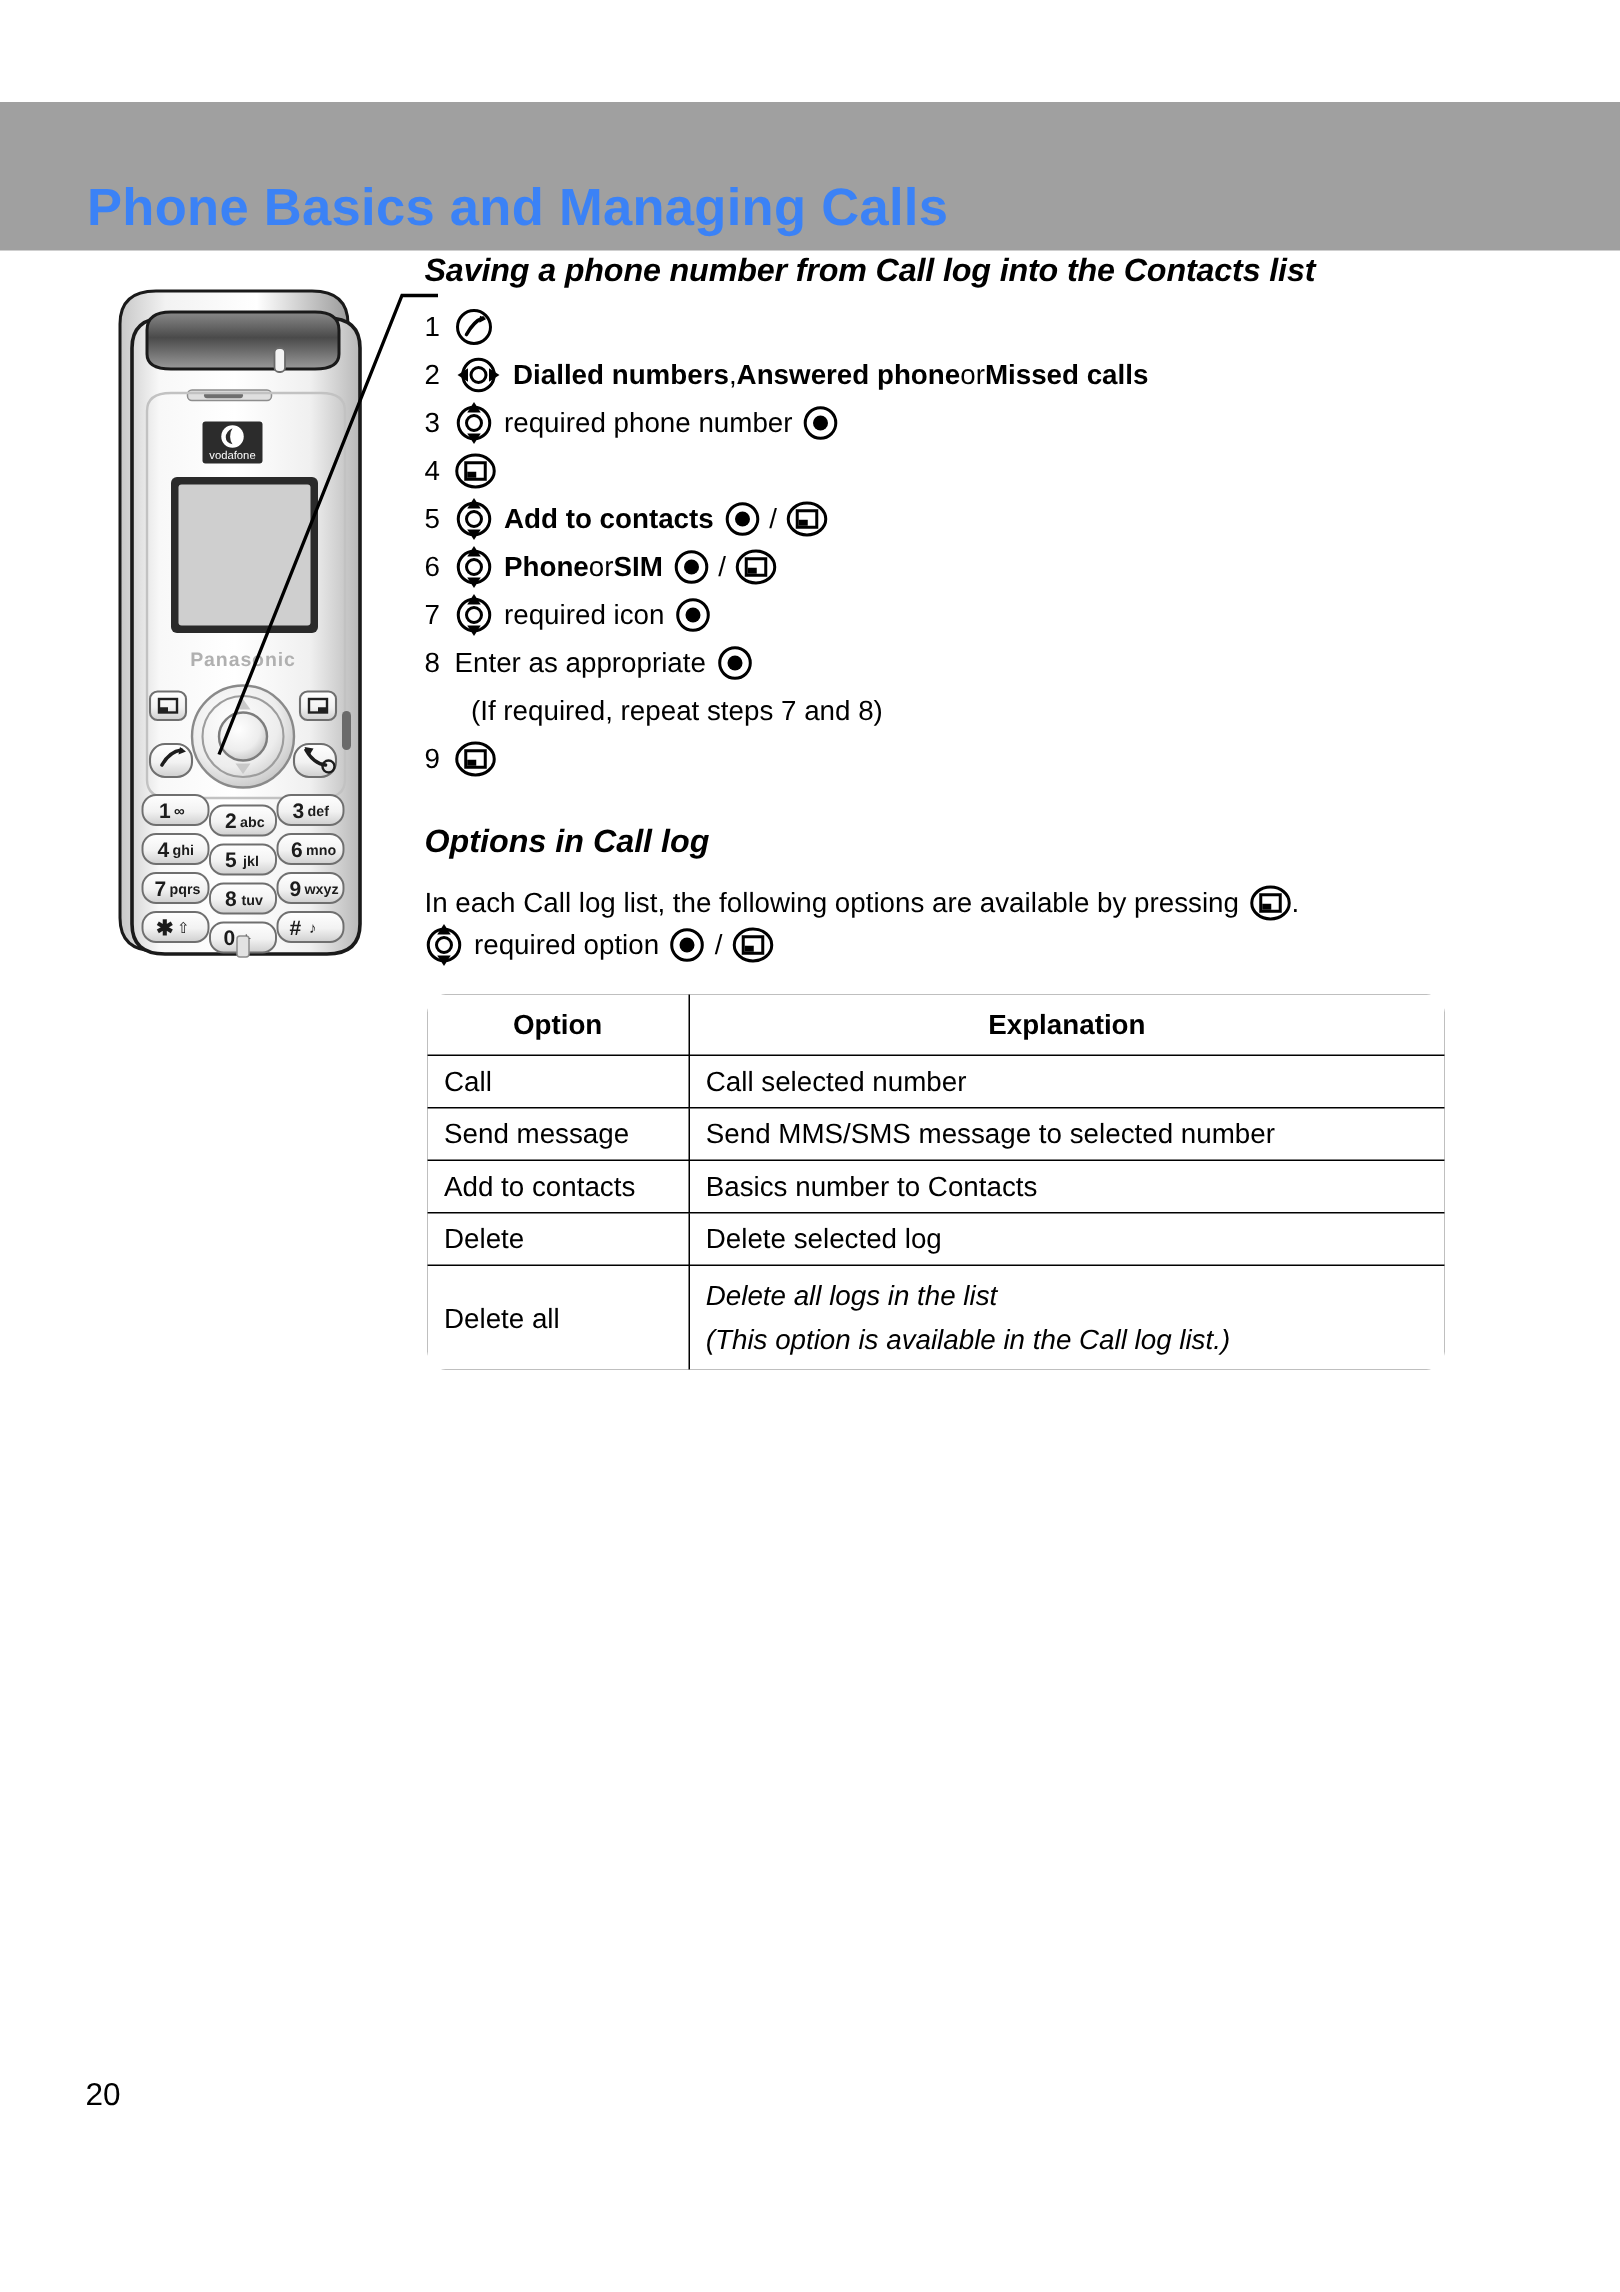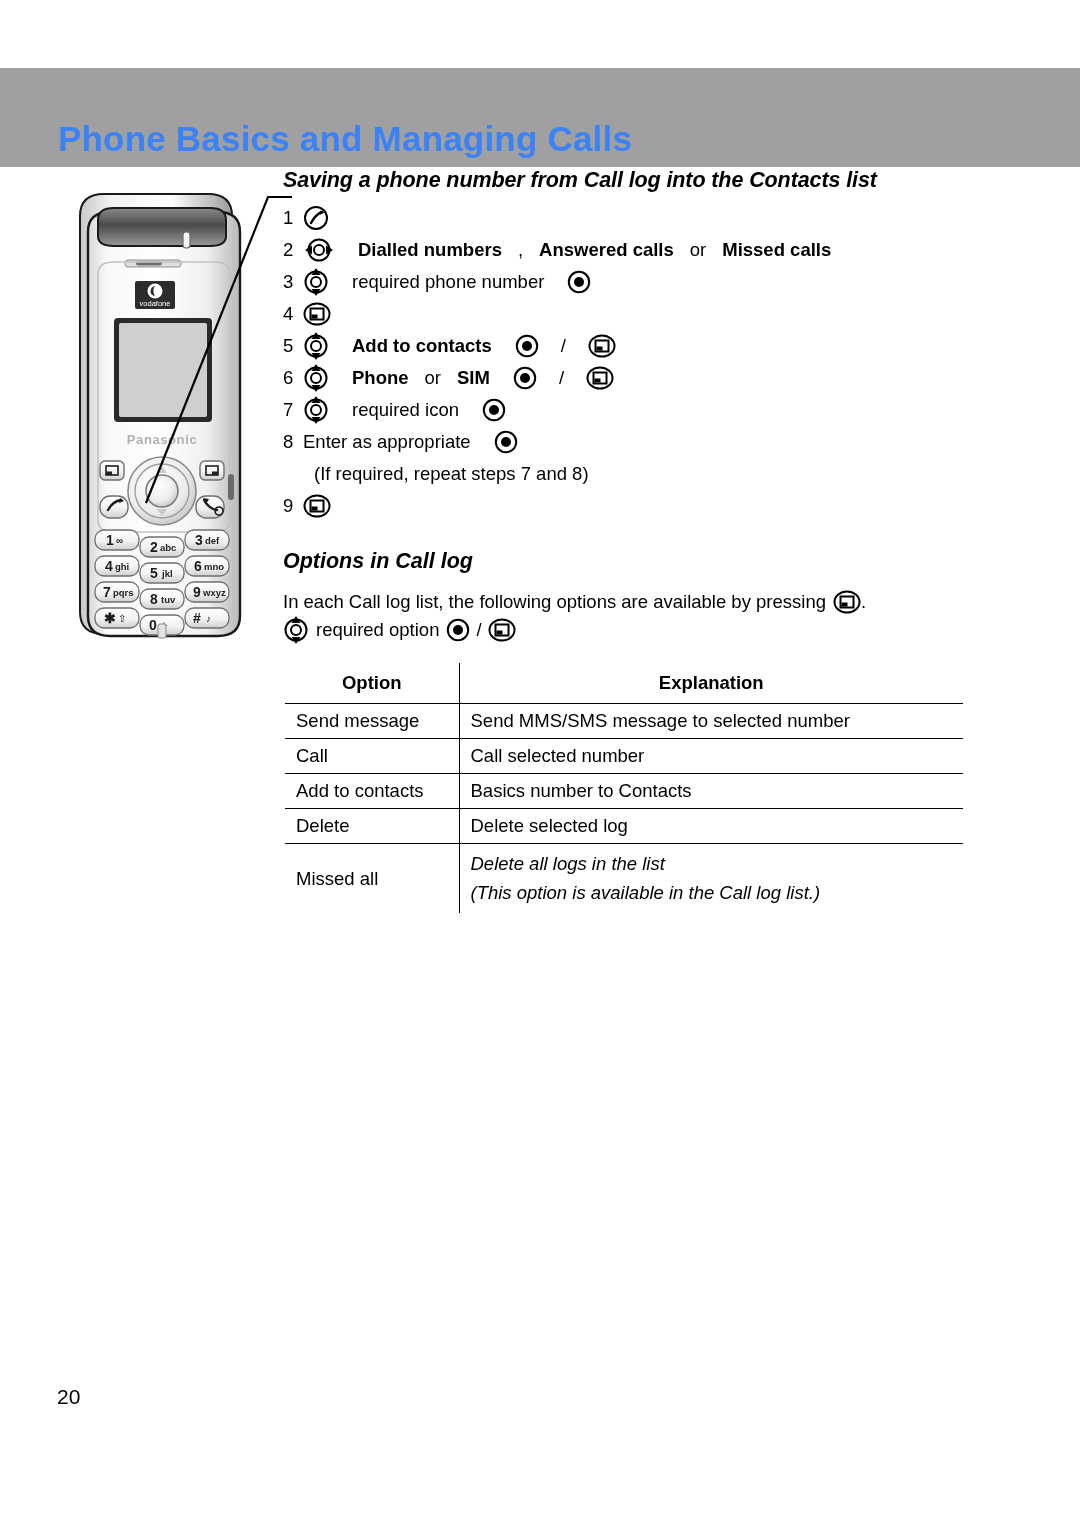--- a/index.html
+++ b/index.html
@@ -82,21 +82,21 @@
   }
   .step-num {
     width: 20px;
     flex: 0 0 20px;
     text-align: left;
     font-size: 18.5px;
   }
   .step-body {
     display: flex;
     align-items: center;
-    gap: 16px;
+    gap: 0px;
     white-space: nowrap;
   }
   .step-text {
     font-size: 18.5px;
   }
   .step-text.b { font-weight: bold; }
   .step-note {
     padding-left: 31px;
     height: 32px;
     display: flex;
@@ -379,21 +379,21 @@
         <span class="ico gap-r">
           <svg width="32" height="26" viewBox="0 0 32 26" xmlns="http://www.w3.org/2000/svg">
             <circle cx="16" cy="13" r="10.5" fill="none" stroke="#000" stroke-width="2"></circle>
             <circle cx="16" cy="13" r="5" fill="none" stroke="#000" stroke-width="2"></circle>
             <path d="M2 13 l7 -4.5 v9 z" fill="#000"></path>
             <path d="M30 13 l-7 -4.5 v9 z" fill="#000"></path>
           </svg>
         </span>
         <span class="step-text b">Dialled numbers</span>
         <span class="step-text">, </span>
-        <span class="step-text b">Answered calls</span>
+        <span class="step-text b">Answered phone</span>
         <span class="step-text"> or </span>
         <span class="step-text b">Missed calls</span>
       </span>
     </div>
 
     <div class="step">
       <span class="step-num">3</span>
       <span class="step-body">
         <span class="ico gap-r">
           <svg width="26" height="30" viewBox="0 0 26 30" xmlns="http://www.w3.org/2000/svg">
@@ -583,37 +583,37 @@
           <col class="c2">
         </colgroup>
       <thead>
         <tr>
           <th>Option</th>
           <th>Explanation</th>
         </tr>
       </thead>
       <tbody>
         <tr>
+          <td>Call</td>
+          <td>Call selected number</td>
+        </tr>
+        <tr>
           <td>Send message</td>
           <td>Send MMS/SMS message to selected number</td>
-        </tr>
-        <tr>
-          <td>Call</td>
-          <td>Call selected number</td>
         </tr>
         <tr>
           <td>Add to contacts</td>
           <td>Basics number to Contacts</td>
         </tr>
         <tr>
           <td>Delete</td>
           <td>Delete selected log</td>
         </tr>
         <tr>
-          <td>Missed all</td>
+          <td>Delete all</td>
           <td class="multiline">
             <div>Delete all logs in the list</div>
             <div>(This option is available in the Call log list.)</div>
           </td>
         </tr>
       </tbody>
     </table>
   </div>
 </div>
 

